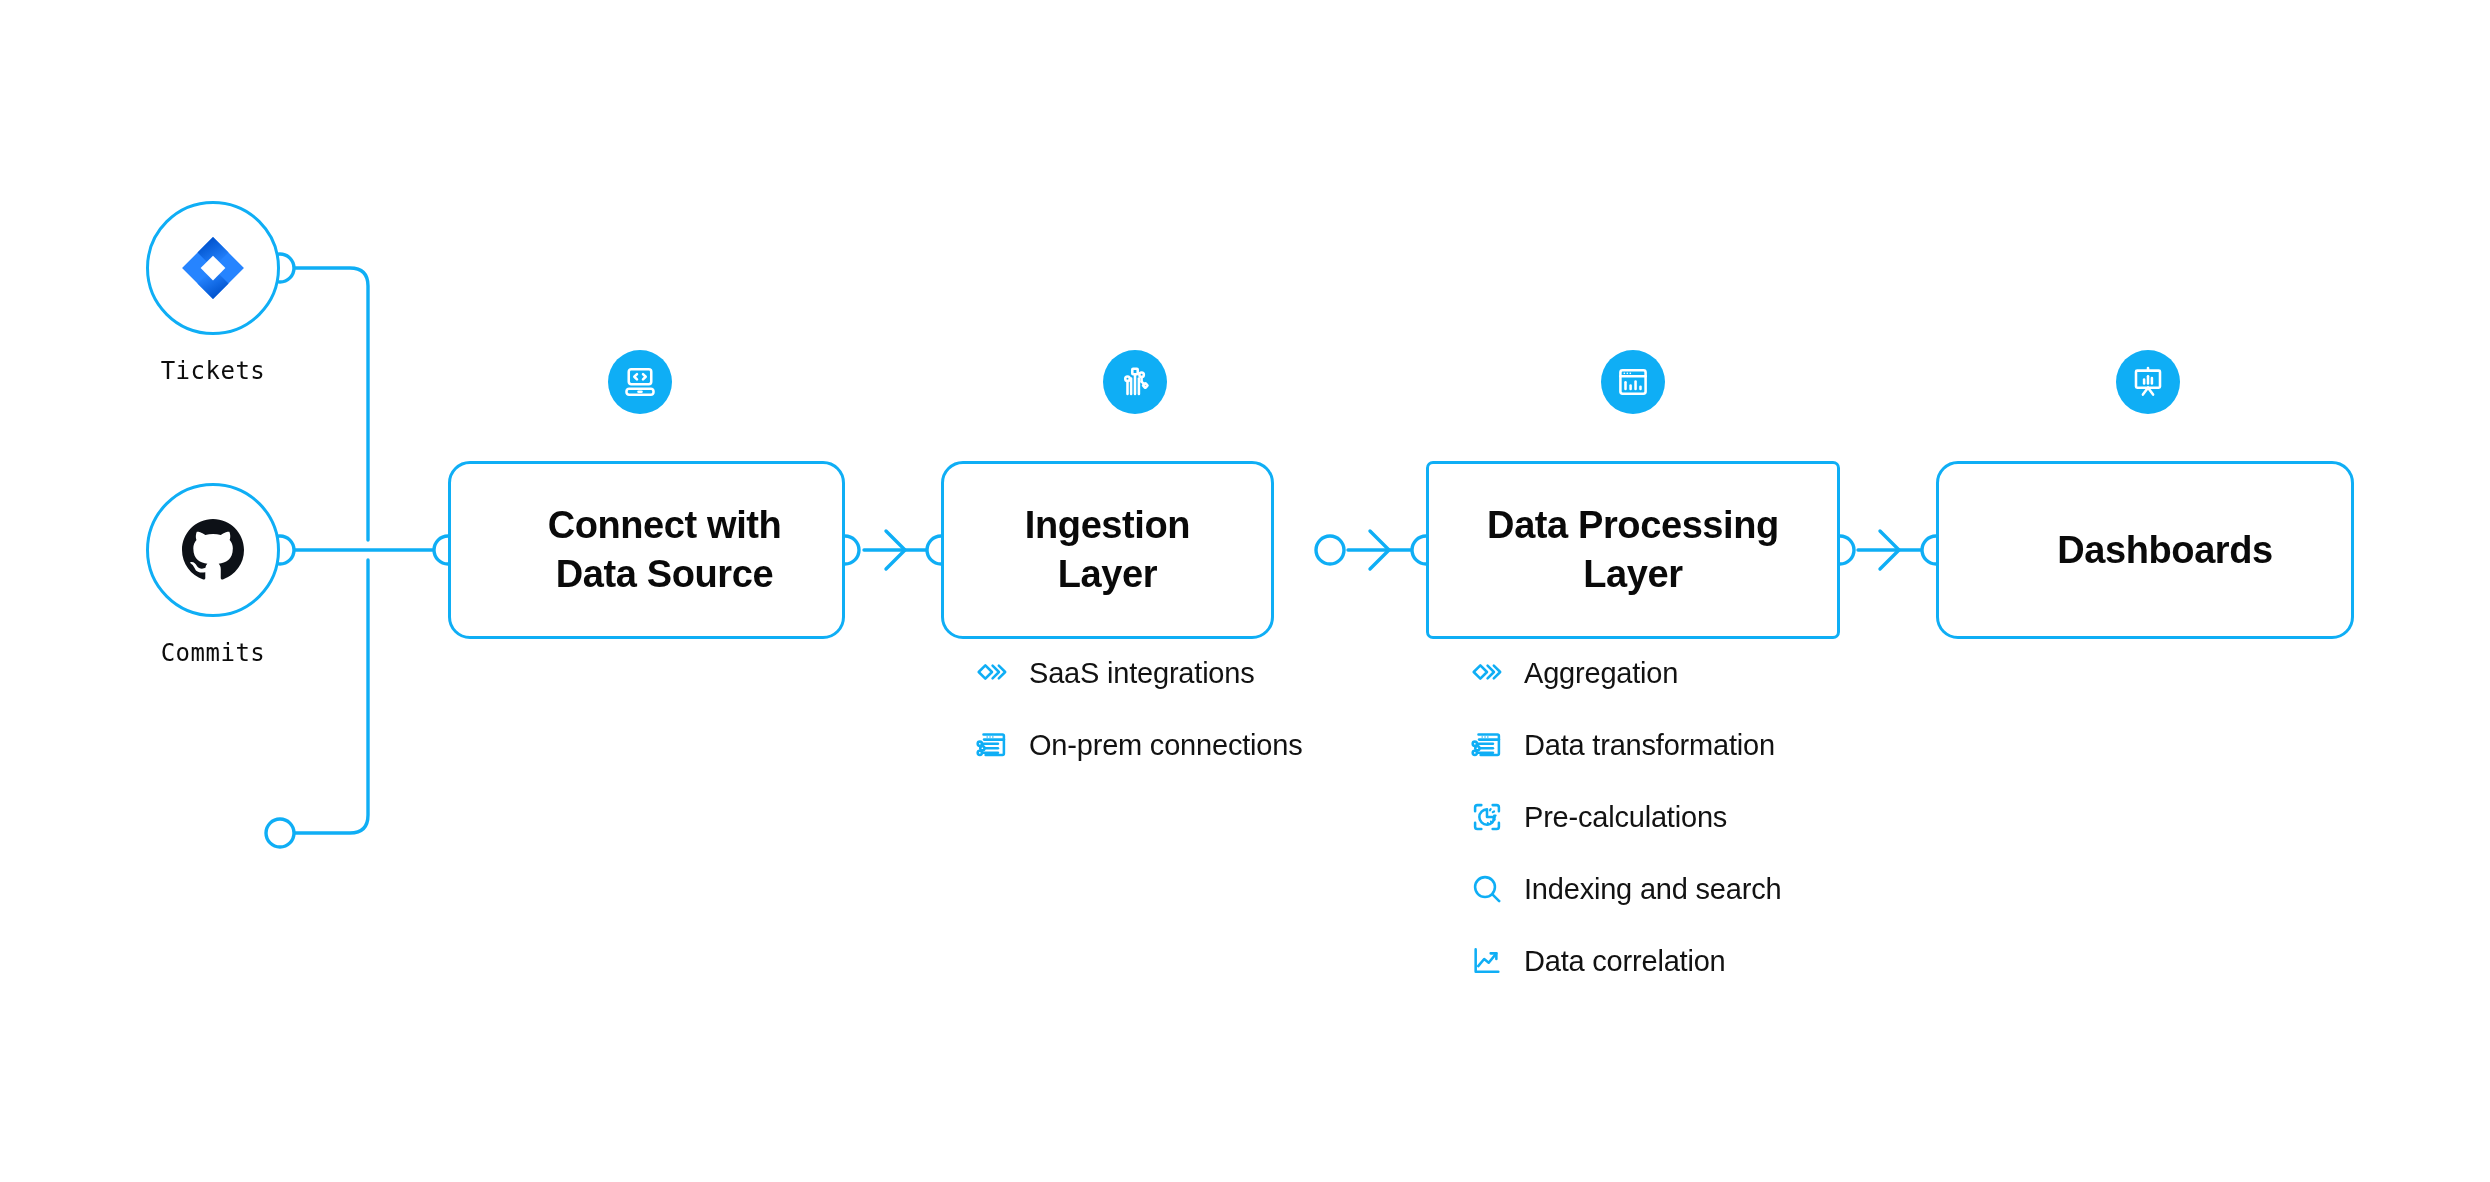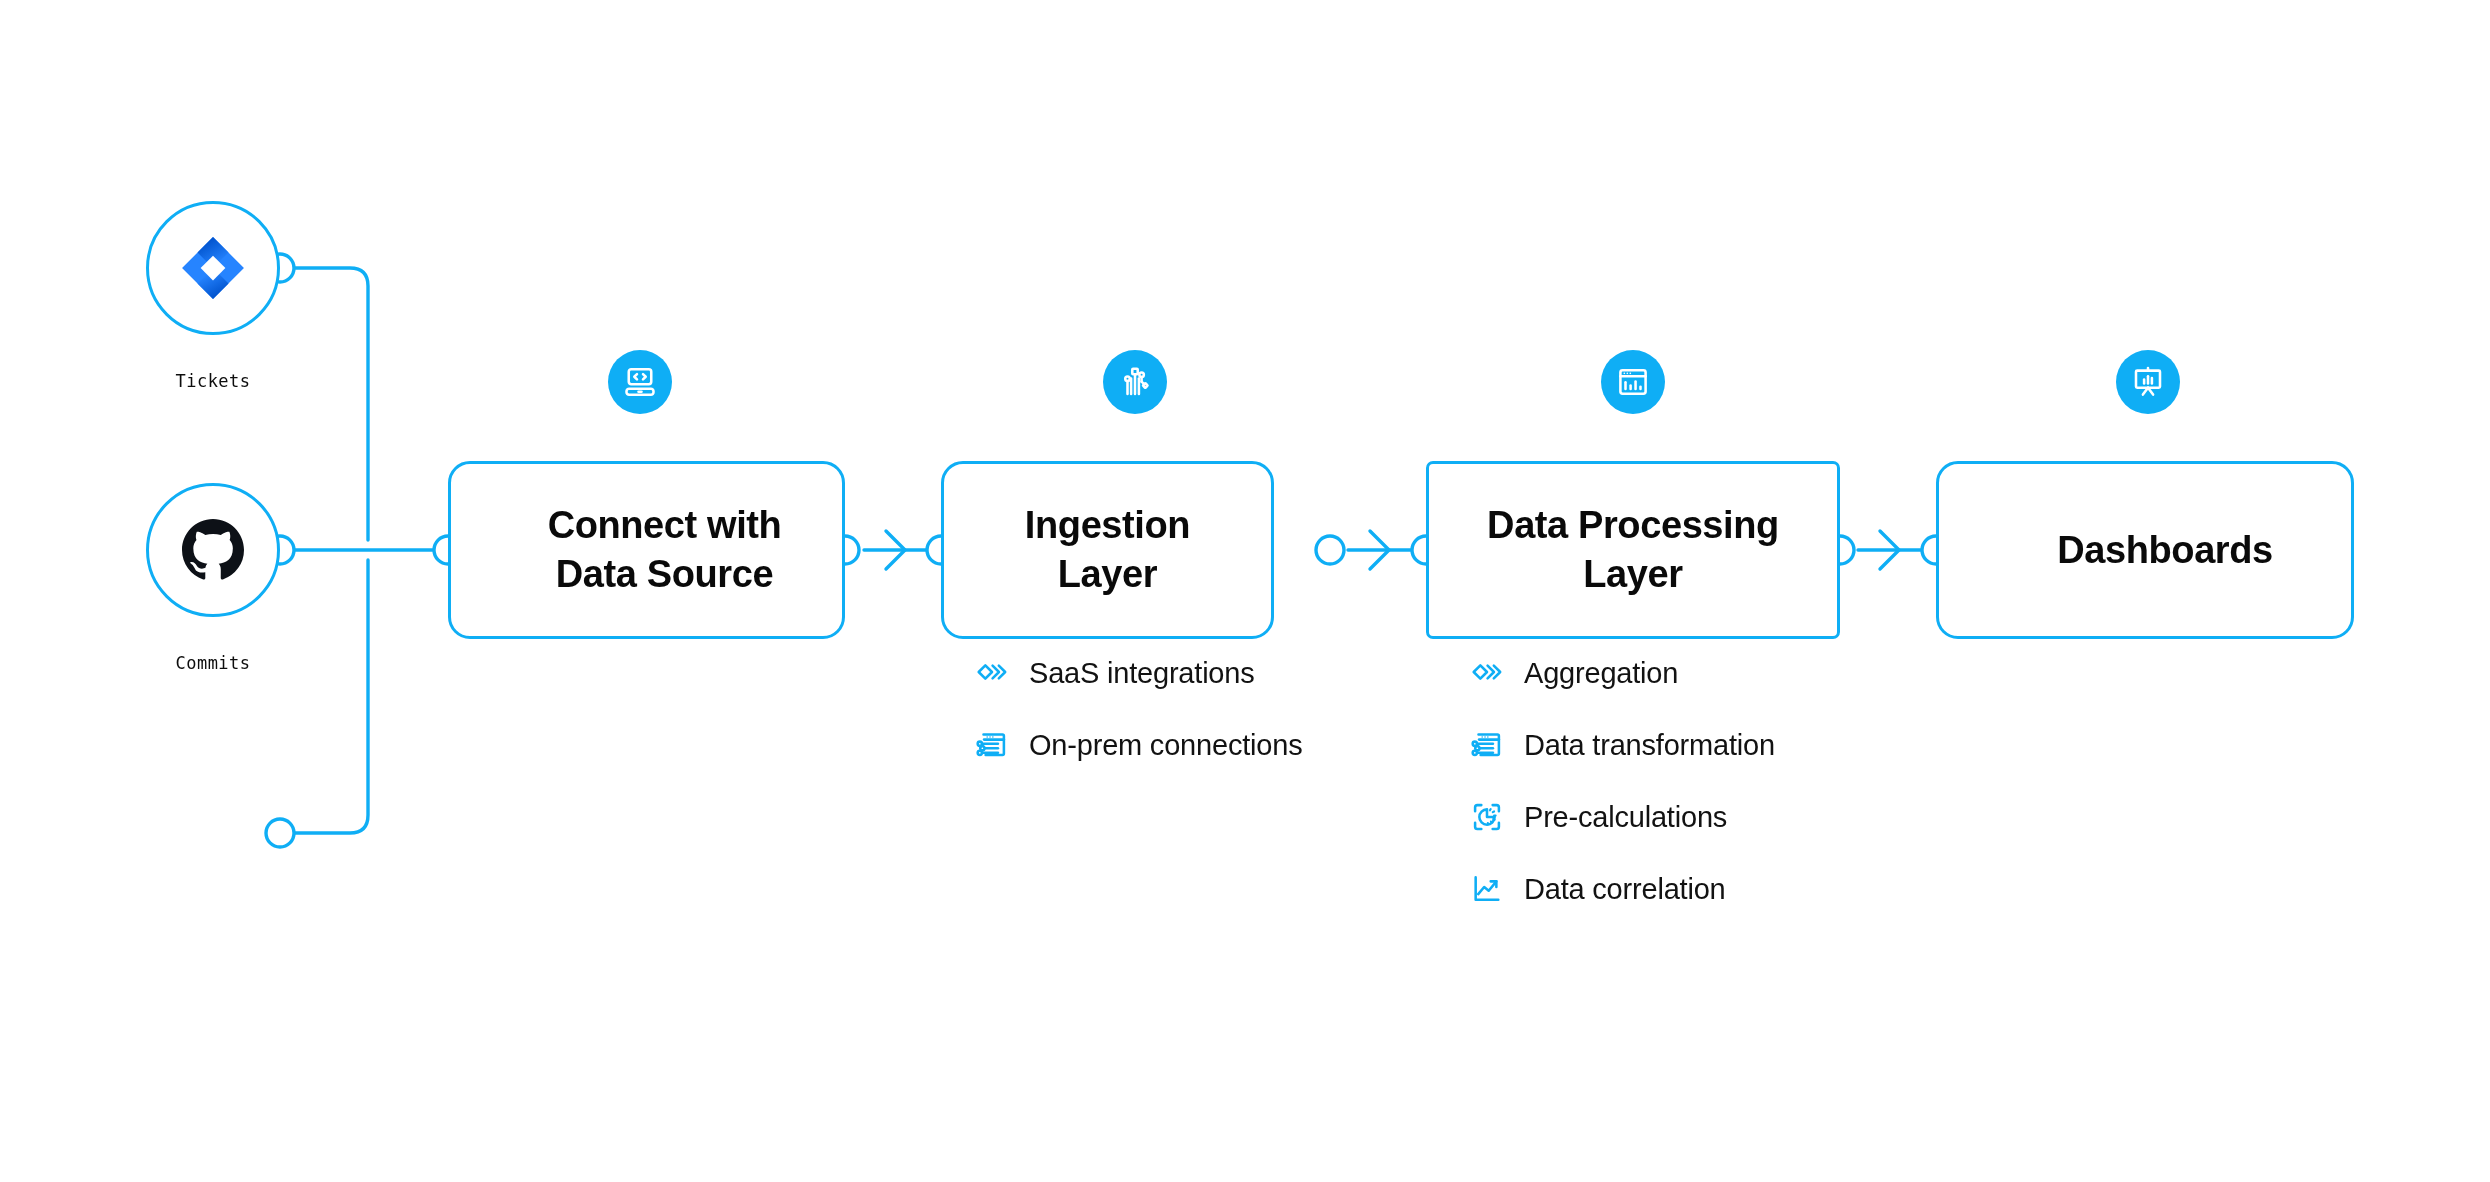--- a/index.html
+++ b/index.html
@@ -42,23 +42,23 @@
     box-sizing: border-box;
     border: 3px solid #0FAEF5;
     border-radius: 50%;
     background: #ffffff;
     display: flex;
     align-items: center;
     justify-content: center;
     margin: 0 auto;
   }
   .source-label {
-    margin-top: 36px;
+    margin-top: 22px;
     font-family: "DejaVu Sans Mono", "Liberation Mono", monospace;
-    font-size: 17px;
+    font-size: 24px;
     letter-spacing: 0.5px;
     color: #0d0d0d;
     white-space: nowrap;
   }
 
   
   .stage-box {
     position: absolute;
     box-sizing: border-box;
     border: 3px solid #0FAEF5;
@@ -325,20 +325,29 @@
             <path d="M14.8 15.2l.5.9"></path>
               <path d="M12.6 16.2l.1 1"></path>
           </g>
         </svg>
       </span>
       <span class="feature-label">Pre-calculations</span>
     </div>
     <div class="feature-row">
       <span class="feature-icon">
         <svg width="34" height="34" viewBox="0 0 24 24" fill="none" stroke="#0FAEF5" stroke-width="1.8" stroke-linecap="round" stroke-linejoin="round">
+          <circle cx="10.6" cy="10.6" r="7"></circle>
+          <path d="M15.8 15.8 20.6 20.6"></path>
+        </svg>
+      </span>
+      <span class="feature-label">Indexing and search</span>
+    </div>
+    <div class="feature-row">
+      <span class="feature-icon">
+        <svg width="34" height="34" viewBox="0 0 24 24" fill="none" stroke="#0FAEF5" stroke-width="1.8" stroke-linecap="round" stroke-linejoin="round">
           <path d="M4 3.8V19.6h16"></path>
           <path d="M5.8 15.6 10 10.6l3.2 2.6 5.4-6.6"></path>
           <path d="M14.6 6.6h4v4"></path>
         </svg>
       </span>
       <span class="feature-label">Data correlation</span>
     </div>
   </div>
 
   <div class="badge" style="left:2116px; top:350px;">

